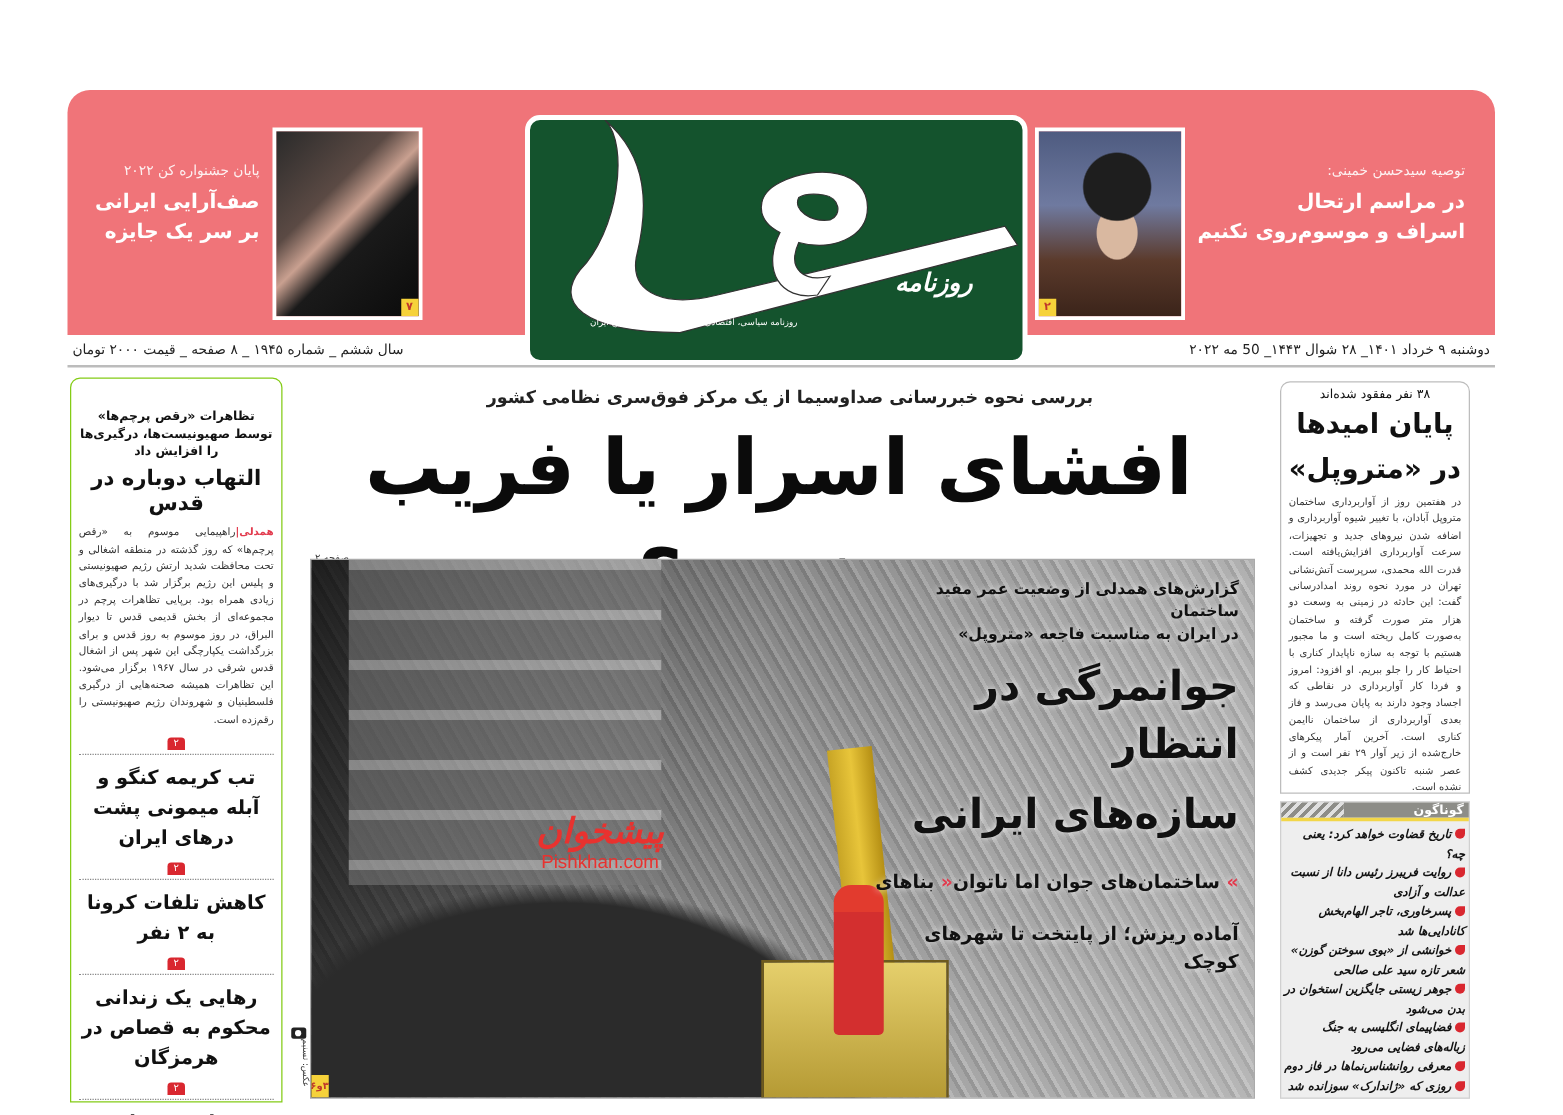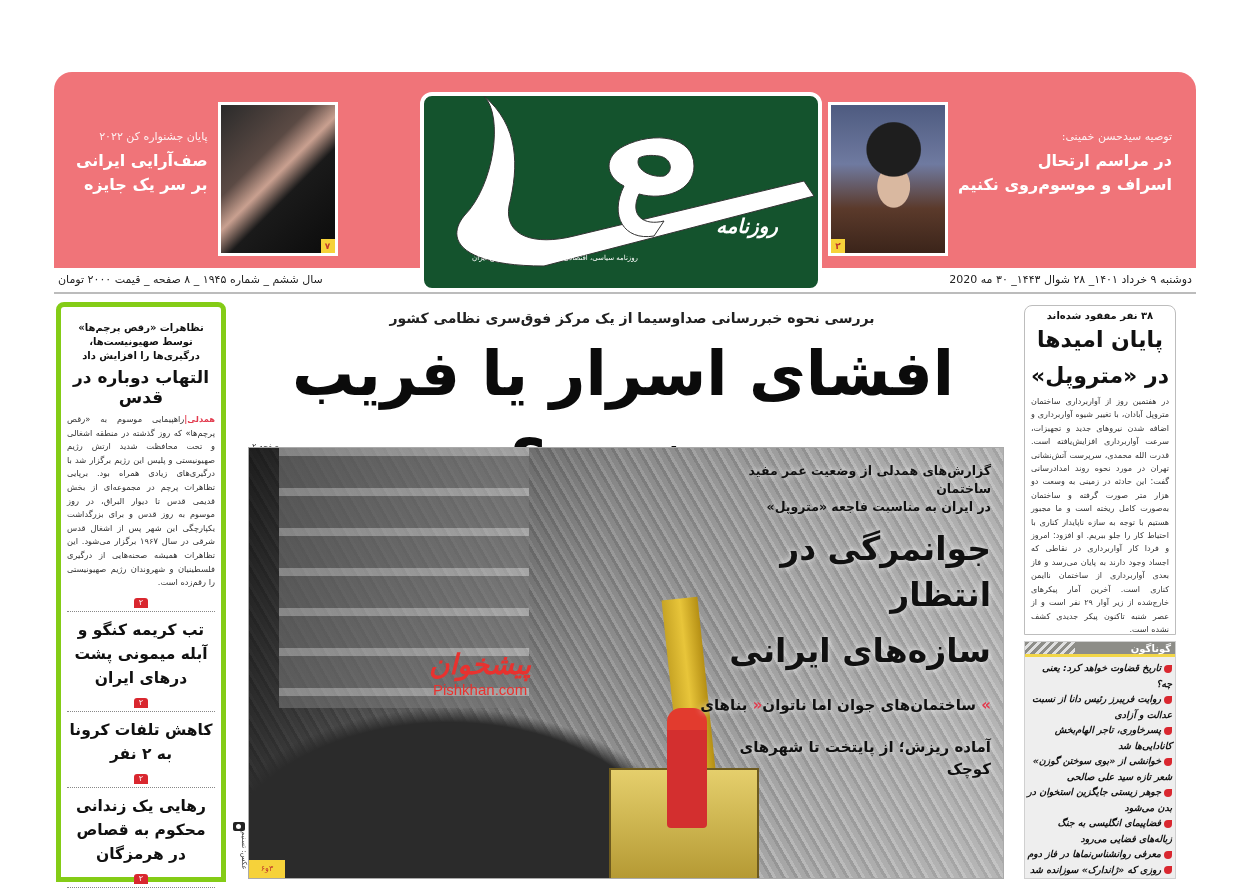--- a/index.html
+++ b/index.html
@@ -25,21 +25,21 @@
   .logo-mark { position: absolute; left: 0; top: -20px; width: 400px; height: 200px; }
   .logo-small { position: absolute; right: 40px; top: 118px; color: #fff; font-size: 20px; font-weight: bold; font-style: italic; }
   .logo-tagline { position: absolute; right: 180px; top: 158px; color: #fff; font-size: 7px; white-space: nowrap; }
 
   
   .infobar { position: absolute; left: 54px; top: 268px; width: 1142px; height: 26px; border-bottom: 2px solid #bcbcbc; font-size: 11px; color: #222; }
   .info-left { position: absolute; left: 4px; top: 5px; }
   .info-right { position: absolute; right: 4px; top: 5px; }
 
   
-  .left-col { position: absolute; left: 56px; top: 302px; width: 170px; height: 580px; border: 5px solid #84cc16; border-radius: 8px 8px 0 0; padding: 14px 6px; text-align: center; }
+  .left-col { position: absolute; left: 56px; top: 302px; width: 170px; height: 580px; border: 1px solid #84cc16; border-radius: 8px 8px 0 0; padding: 24px 6px; text-align: center; }
   .lc-kicker { font-size: 10px; font-weight: bold; line-height: 14px; }
   .lc-title { font-size: 17px; font-weight: bold; margin: 4px 0 6px; }
   .lc-body { font-size: 8.3px; line-height: 13.6px; text-align: justify; color: #333; }
   .lc-source { color: #e23a4d; font-weight: bold; }
   .page-badge { display: inline-block; width: 14px; height: 10px; background: #d9272f; color: #fff; font-size: 8px; line-height: 10px; border-radius: 3px 3px 0 0; margin-top: 2px; }
   .divider-dotted { border-top: 1px dotted #888; margin: 2px 0; }
   .brief-title { font-size: 15.5px; font-weight: bold; line-height: 24px; padding-top: 4px; }
 
   
   .center-kicker { position: absolute; left: 252px; top: 310px; width: 760px; text-align: center; font-size: 14px; font-weight: bold; color: #222; }
@@ -60,25 +60,25 @@
   .hero-title { font-size: 33px; font-weight: 900; line-height: 46px; margin-top: 10px; }
   .hero-sub { font-size: 15px; font-weight: bold; line-height: 22px; margin-top: 20px; }
   .hero-sub .q { color: #e23a4d; }
 
   .watermark { position: absolute; left: 180px; top: 200px; color: #e8322f; text-align: center; }
   .wm-fa { font-size: 28px; font-weight: bold; font-style: italic; }
   .wm-en { font-size: 15px; font-family: "Liberation Sans", sans-serif; direction: ltr; }
   .photo-credit { position: absolute; left: 230px; top: 820px; width: 18px; height: 60px; font-size: 7px; color: #333; writing-mode: vertical-rl; text-align: center; }
   .camera-icon { position: absolute; left: 233px; top: 822px; width: 12px; height: 9px; background: #222; border-radius: 2px; }
   .camera-icon::after { content: ""; position: absolute; left: 3px; top: 2px; width: 5px; height: 5px; border-radius: 50%; background: #fff; }
-  .hero-pages { position: absolute; left: 0; bottom: 0; width: 36px; height: 18px; background: #f6d23a; color: #c0392b; font-size: 8px; font-weight: normal; line-height: 18px; text-align: center; }
+  .hero-pages { position: absolute; left: 0; bottom: 0; width: 14px; height: 18px; background: #f6d23a; color: #c0392b; font-size: 8px; font-weight: bold; line-height: 18px; text-align: right; }
 
   
   .right-col { position: absolute; left: 1024px; top: 305px; width: 152px; height: 330px; border: 1px solid #bdbdbd; border-radius: 8px 8px 0 0; padding: 4px 6px; text-align: center; }
-  .rc-kicker { font-size: 10px; font-weight: bold; }
+  .rc-kicker { font-size: 10px; font-weight: normal; }
   .rc-title { font-size: 22px; font-weight: 900; line-height: 34px; margin-top: 2px; }
   .rc-body { font-size: 8px; line-height: 13.4px; text-align: justify; color: #333; margin-top: 2px; }
 
   .misc-box { position: absolute; left: 1024px; top: 641px; width: 152px; height: 238px; background: #eeeeee; border: 1px solid #d0d0d0; }
   .misc-header { height: 15px; display: flex; border-bottom: 3px solid #f2d648; }
   .misc-header .label { flex: 0 0 100px; background: #8d8d88; color: #fff; font-size: 10px; font-weight: bold; padding-right: 4px; line-height: 14px; text-align: right; }
   .misc-header .stripes { flex: 1; background: repeating-linear-gradient(135deg, #8d8d88 0 3px, #e0e0e0 3px 6px); }
   .misc-list { list-style: none; padding: 3px 3px 0 2px; }
   .misc-item { font-size: 9.4px; font-weight: bold; font-style: italic; line-height: 15.5px; text-align: right; }
   .bullet-icon { display: inline-block; width: 8px; height: 8px; background: #d9272f; border-radius: 50% 0 50% 50%; margin-left: 3px; vertical-align: middle; }
@@ -115,21 +115,21 @@
     <div class="teaser-text">
       <div class="teaser-kicker">توصیه سیدحسن خمینی:</div>
       <div class="teaser-title">در مراسم ارتحال</div>
       <div class="teaser-title">اسراف و موسوم‌روی نکنیم</div>
     </div>
   </div>
 </div>
 
 <div class="infobar">
   <span class="info-left">سال ششم _ شماره ۱۹۴۵ _ ۸ صفحه _ قیمت ۲۰۰۰ تومان</span>
-  <span class="info-right">دوشنبه ۹ خرداد ۱۴۰۱_ ۲۸ شوال ۱۴۴۳_ ۳۰ مه 2020</span>
+  <span class="info-right">دوشنبه ۹ خرداد ۱۴۰۱_ ۲۸ شوال ۱۴۴۳_ 50 مه ۲۰۲۲</span>
 </div>
 
 <div class="left-col">
   <div>
     <div class="lc-kicker">تظاهرات «رقص پرچم‌ها» توسط صهیونیست‌ها، درگیری‌ها را افزایش داد</div>
     <div class="lc-title">التهاب دوباره در قدس</div>
     <div class="lc-body"><span class="lc-source">همدلی|</span><span>راهپیمایی موسوم به «رقص پرچم‌ها» که روز گذشته در منطقه اشغالی و تحت محافظت شدید ارتش رژیم صهیونیستی و پلیس این رژیم برگزار شد با درگیری‌های زیادی همراه بود. برپایی تظاهرات پرچم در مجموعه‌ای از بخش قدیمی قدس تا دیوار البراق، در روز موسوم به روز قدس و برای بزرگداشت یکپارچگی این شهر پس از اشغال قدس شرقی در سال ۱۹۶۷ برگزار می‌شود. این تظاهرات همیشه صحنه‌هایی از درگیری فلسطینیان و شهروندان رژیم صهیونیستی را رقم‌زده است.</span></div>
     <div class="page-badge">۲</div>
   </div>
   <div class="divider-dotted"></div>

